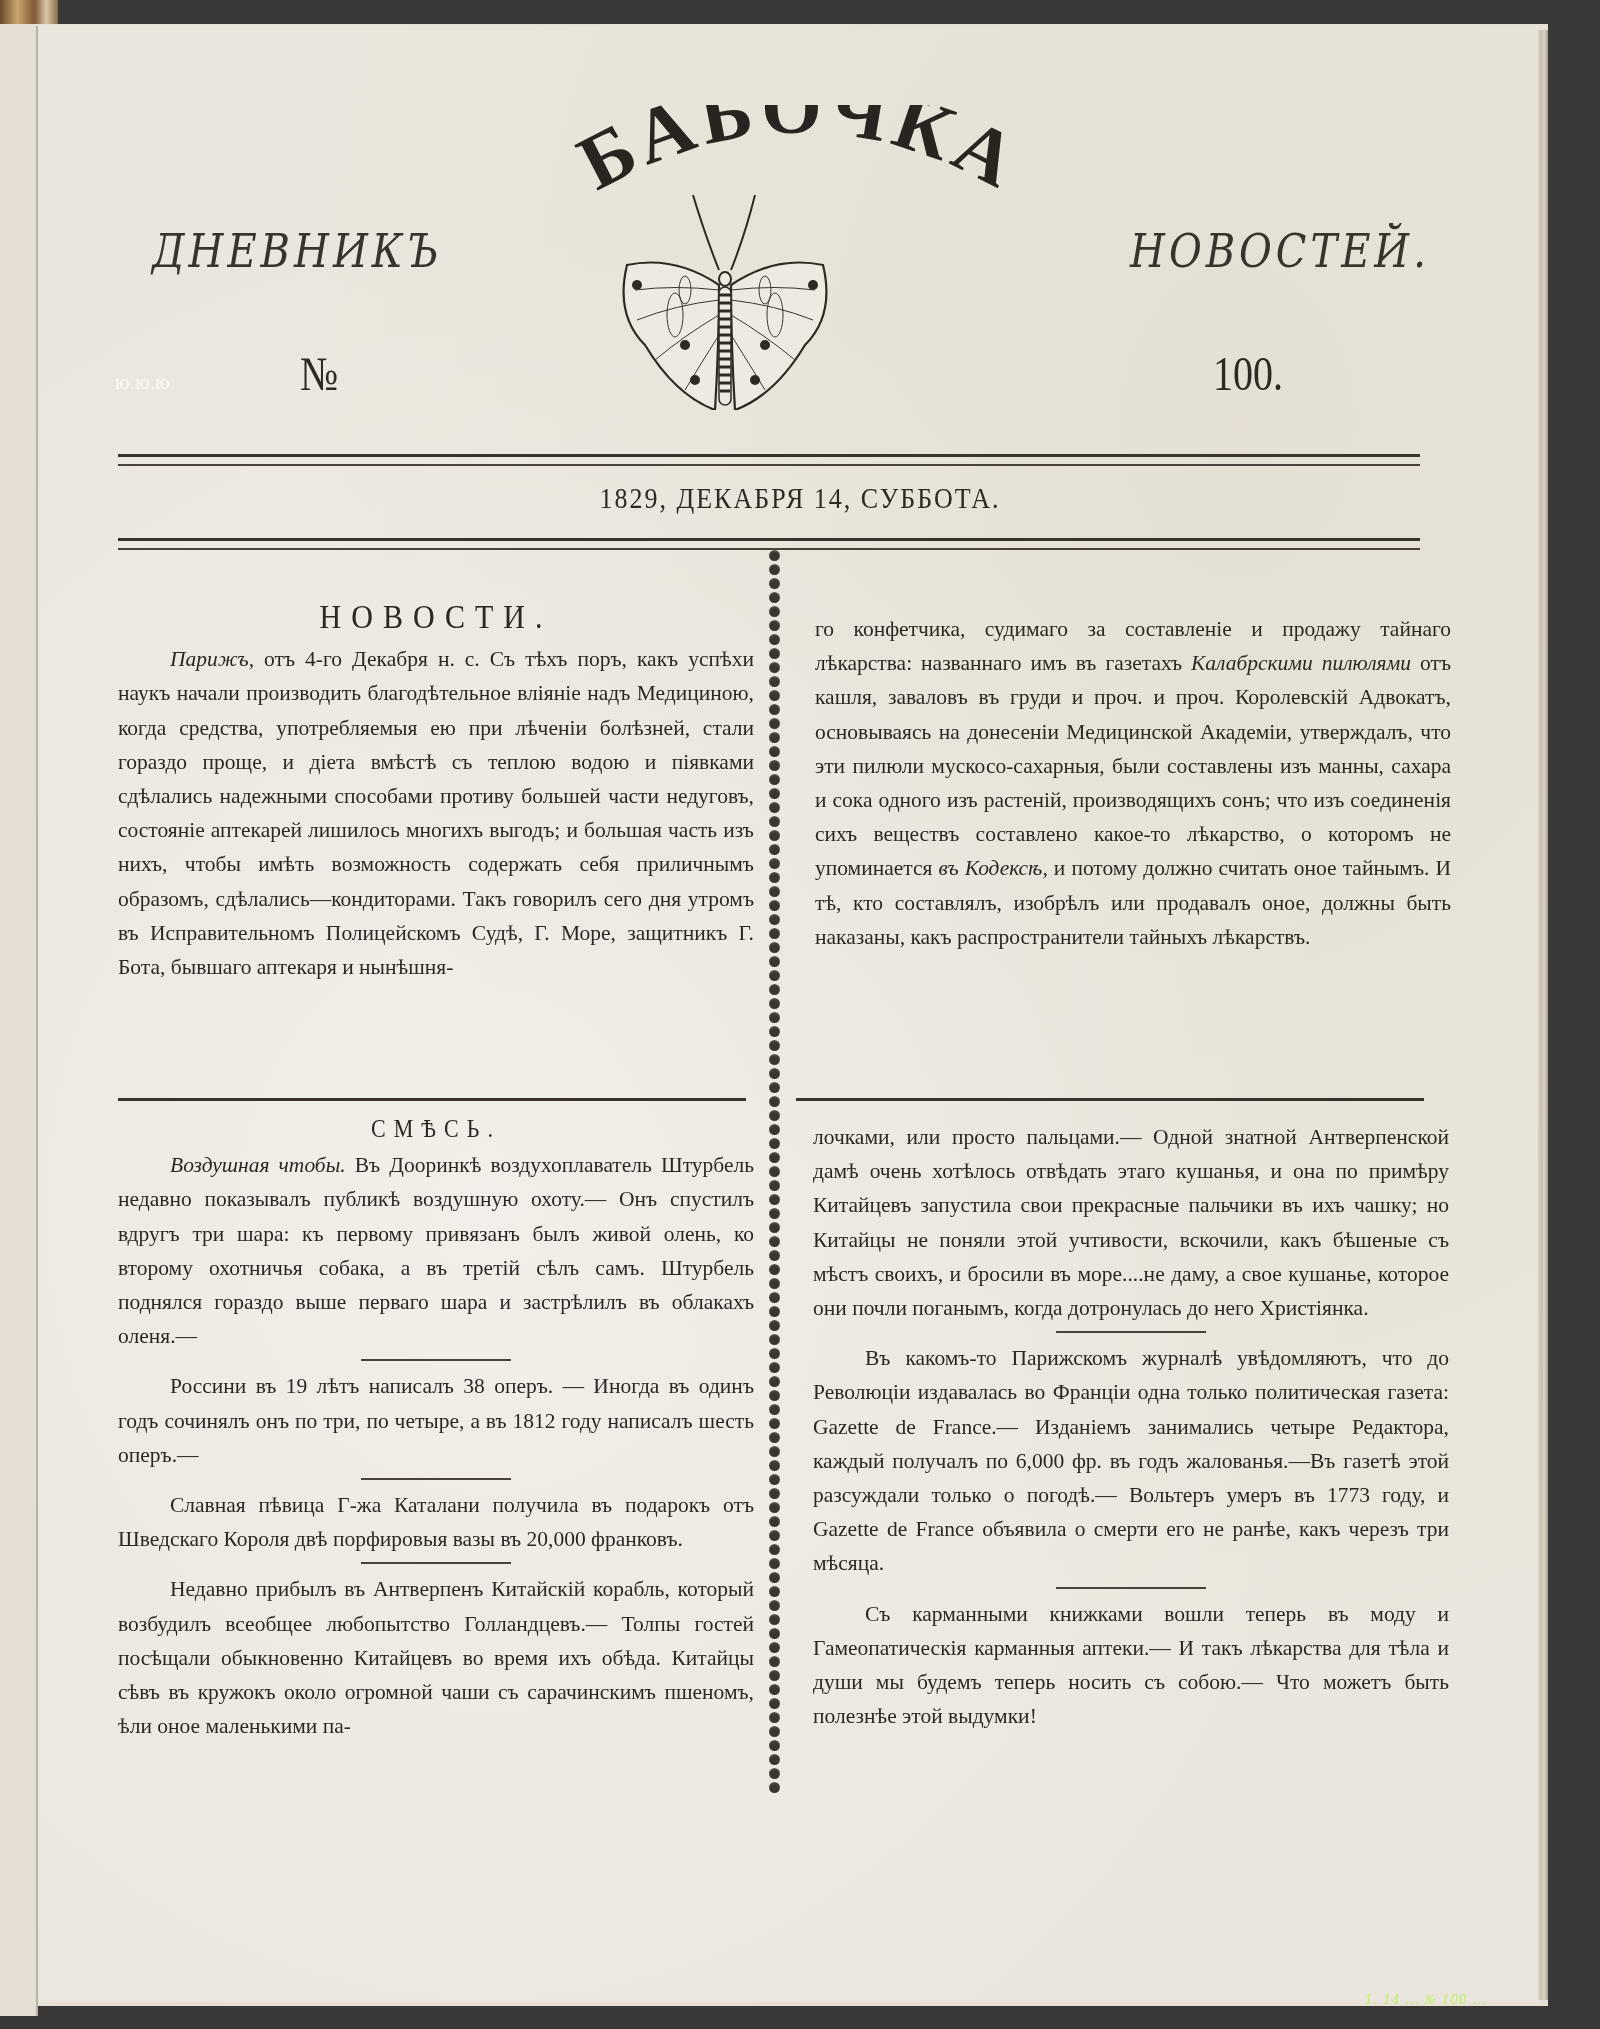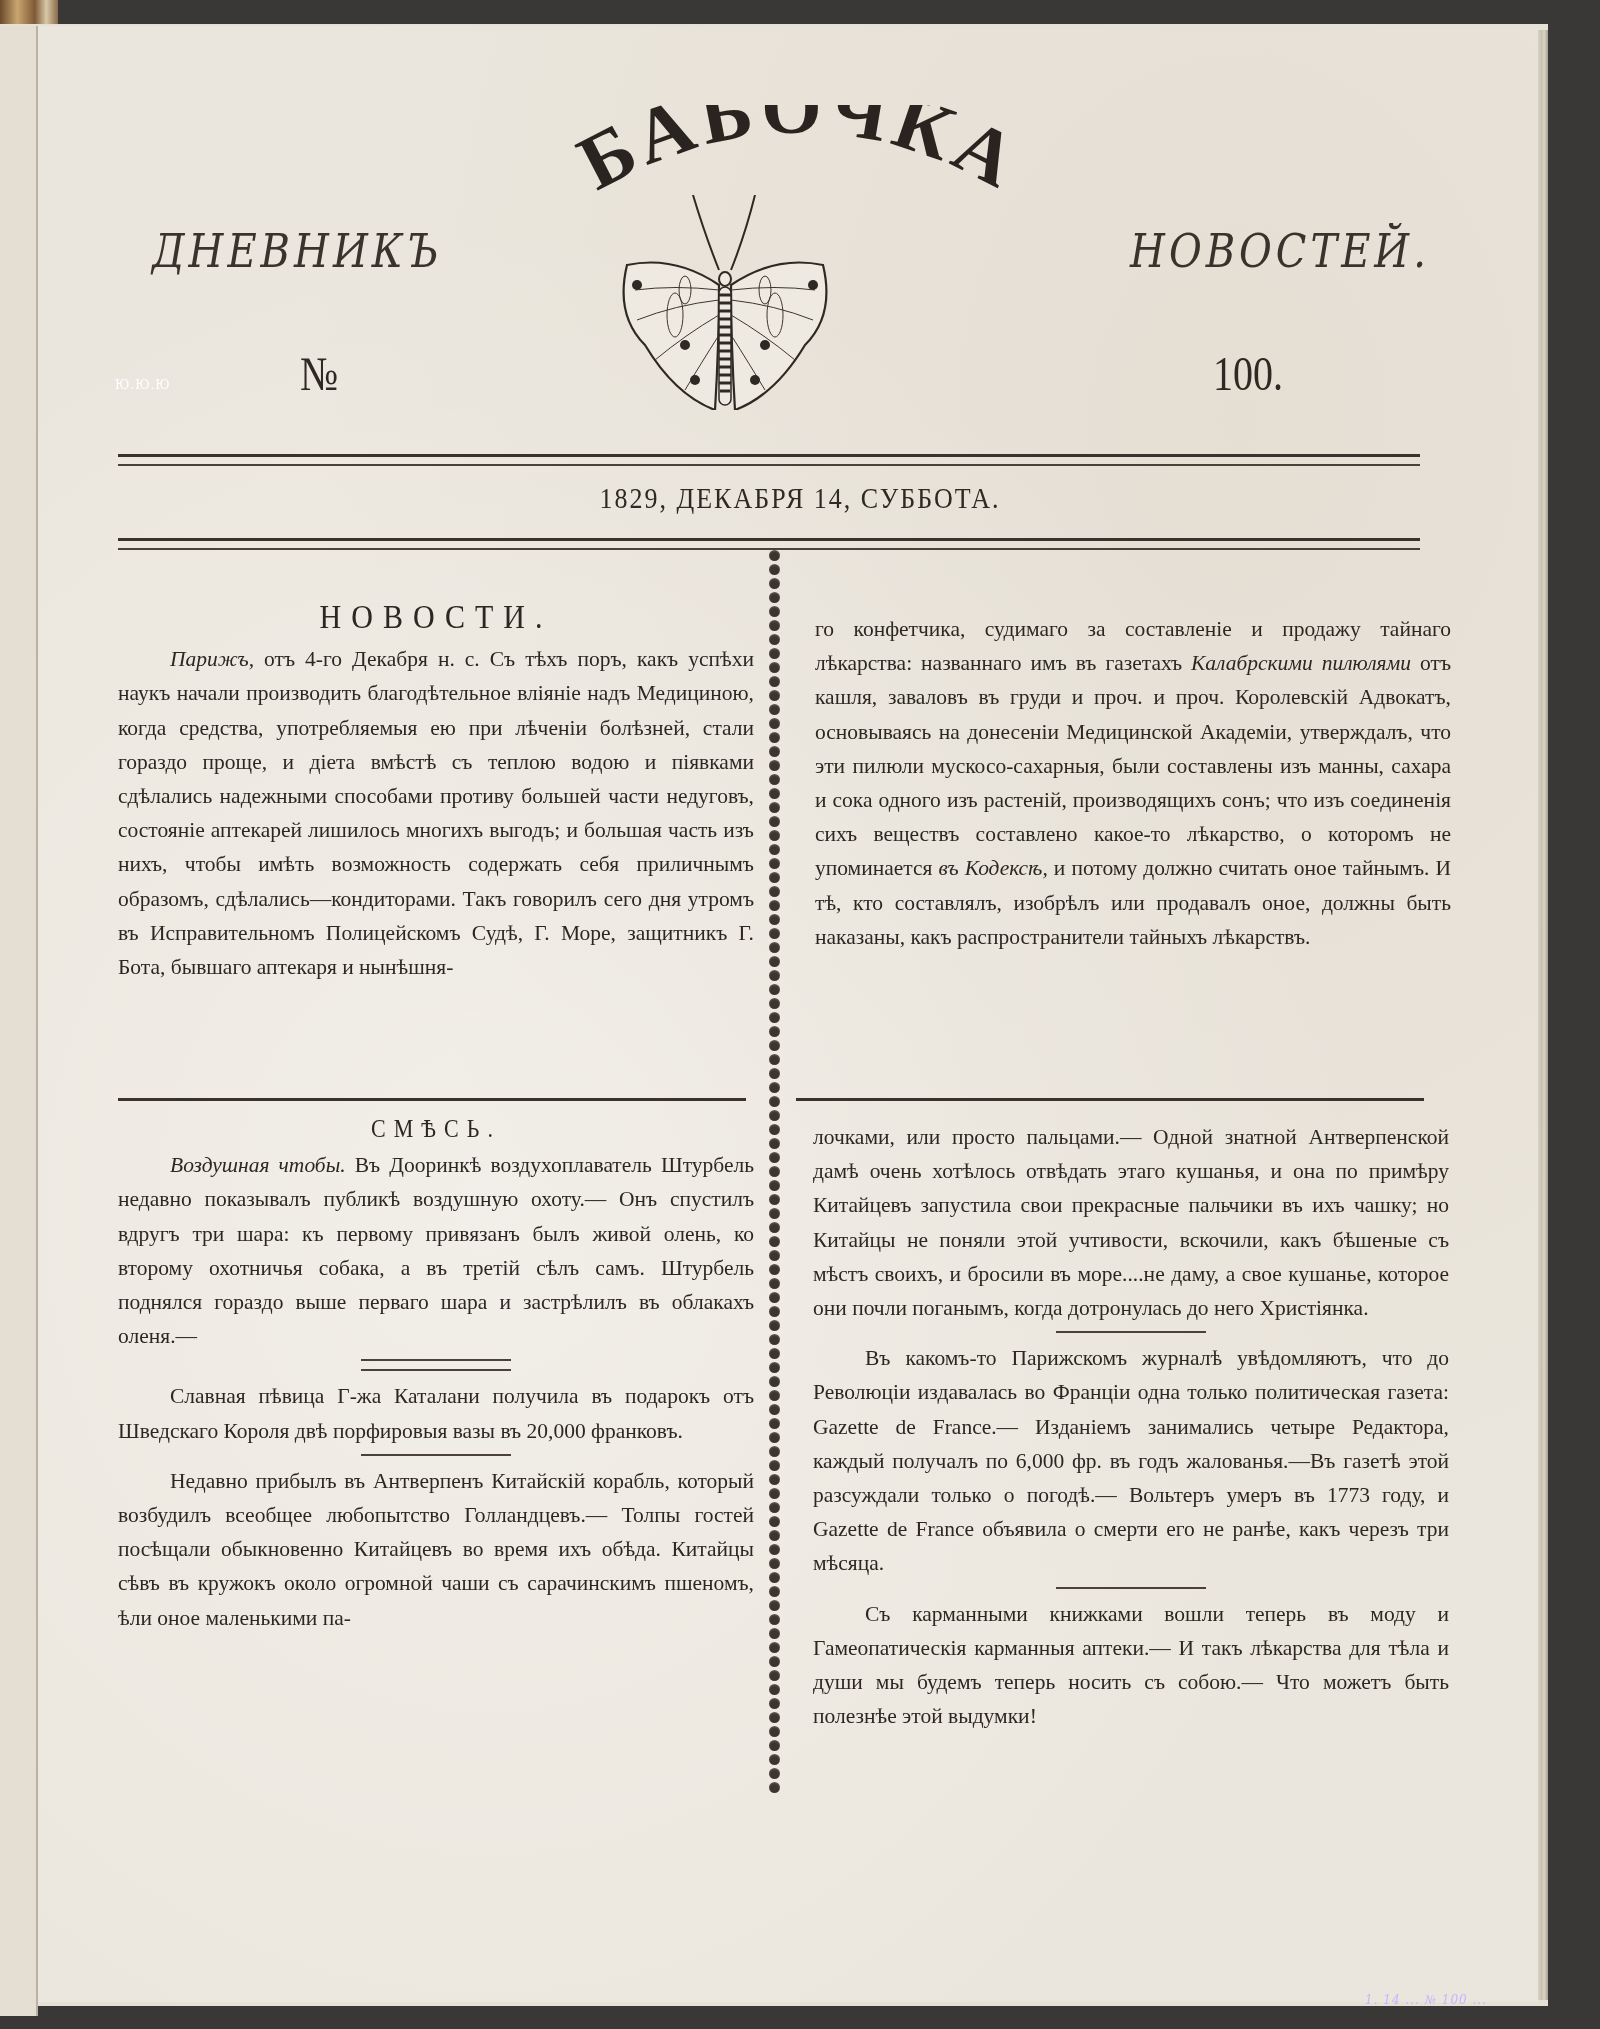--- a/index.html
+++ b/index.html
@@ -91,21 +91,21 @@
   .divider {
     position: absolute; left: 766px; top: 550px; width: 16px; height: 1225px;
     display: flex; flex-direction: column; align-items: center; gap: 3px;
   }
   .divider span {
     display: block; width: 11px; height: 11px; border-radius: 50%;
     background: radial-gradient(circle at 50% 60%, #3b3530 45%, #5a524a 70%, #9a9186 100%);
     flex: 0 0 auto;
   }
   .margin-note {
-    position: absolute; left: 1365px; top: 1993px; font-size: 12px; color: #c4b5fd;
+    position: absolute; left: 1365px; top: 1993px; font-size: 12px; color: #bef264;
     font-style: italic; letter-spacing: 1px;
   }
 </style>
 </head>
 <body>
 
 <div class="binding"></div>
 <div class="page-stack"></div>
 <div class="page-under"></div>
 <div class="page-edge"></div>
@@ -289,20 +289,21 @@
   <p class="noindent"><span>го конфетчика, судимаго за составленiе и продажу тайнаго лѣкарства: названнаго имъ въ газетахъ</span> <em>Калабрскими пилюлями</em> <span>отъ кашля, заваловъ въ груди и проч. и проч. Королевскiй Адвокатъ, основываясь на донесенiи Медицинской Академiи, утверждалъ, что эти пилюли мускосо-сахарныя, были составлены изъ манны, сахара и сока одного изъ растенiй, производящихъ сонъ; что изъ соединенiя сихъ веществъ составлено какое-то лѣкарство, о которомъ не упоминается</span> <em>въ Кодексѣ,</em> <span>и потому должно считать оное тайнымъ. И тѣ, кто составлялъ, изобрѣлъ или продавалъ оное, должны быть наказаны, какъ распространители тайныхъ лѣкарствъ.</span></p>
 </div>
 
 <div class="section-rule left"></div>
 <div class="section-rule right"></div>
 
 <div class="col col-left-bottom">
   <div class="section-heading small">СМѢСЬ.</div>
   <p><em>Воздушная чтобы.</em> <span>Въ Дооринкѣ воздухоплаватель Штурбель недавно показывалъ публикѣ воздушную охоту.— Онъ спустилъ вдругъ три шара: къ первому привязанъ былъ живой олень, ко второму охотничья собака, а въ третiй сѣлъ самъ. Штурбель поднялся гораздо выше перваго шара и застрѣлилъ въ облакахъ оленя.—</span></p>
   <div class="short-rule"></div>
+  <p>Россини въ 19 лѣтъ написалъ 38 оперъ. — Иногда въ одинъ годъ сочинялъ онъ по три, по четыре, а въ 1812 году написалъ шесть оперъ.—</p>
   <div class="short-rule"></div>
   <p>Славная пѣвица Г-жа Каталани получила въ подарокъ отъ Шведскаго Короля двѣ порфировыя вазы въ 20,000 франковъ.</p>
   <div class="short-rule"></div>
   <p>Недавно прибылъ въ Антверпенъ Китайскiй корабль, который возбудилъ всеобщее любопытство Голландцевъ.— Толпы гостей посѣщали обыкновенно Китайцевъ во время ихъ обѣда. Китайцы сѣвъ въ кружокъ около огромной чаши съ сарачинскимъ пшеномъ, ѣли оное маленькими па-</p>
 </div>
 
 <div class="col col-right-bottom">
   <p class="noindent">лочками, или просто пальцами.— Одной знатной Антверпенской дамѣ очень хотѣлось отвѣдать этаго кушанья, и она по примѣру Китайцевъ запустила свои прекрасные пальчики въ ихъ чашку; но Китайцы не поняли этой учтивости, вскочили, какъ бѣшеные съ мѣстъ своихъ, и бросили въ море....не даму, а свое кушанье, которое они почли поганымъ, когда дотронулась до него Христiянка.</p>
   <div class="short-rule"></div>
   <p>Въ какомъ-то Парижскомъ журналѣ увѣдомляютъ, что до Революцiи издавалась во Францiи одна только политическая газета: Gazette de France.— Изданiемъ занимались четыре Редактора, каждый получалъ по 6,000 фр. въ годъ жалованья.—Въ газетѣ этой разсуждали только о погодѣ.— Вольтеръ умеръ въ 1773 году, и Gazette de France объявила о смерти его не ранѣе, какъ черезъ три мѣсяца.</p>

